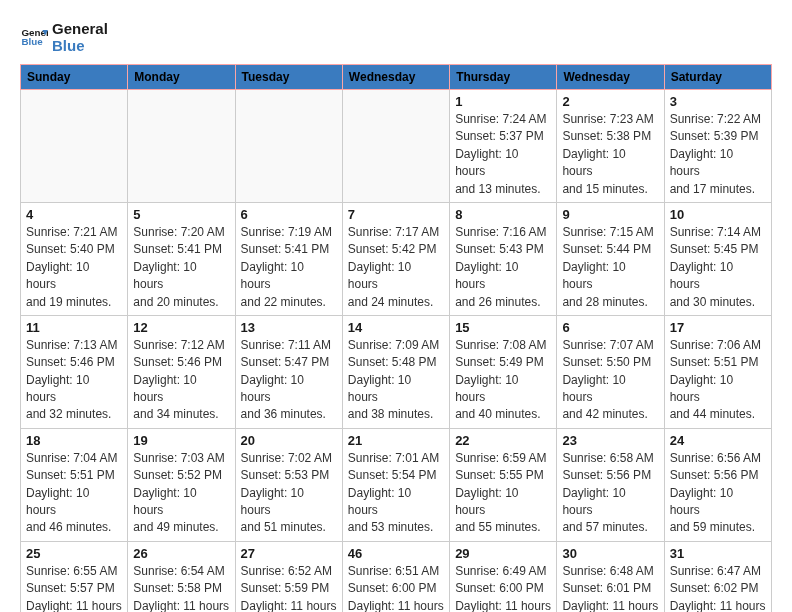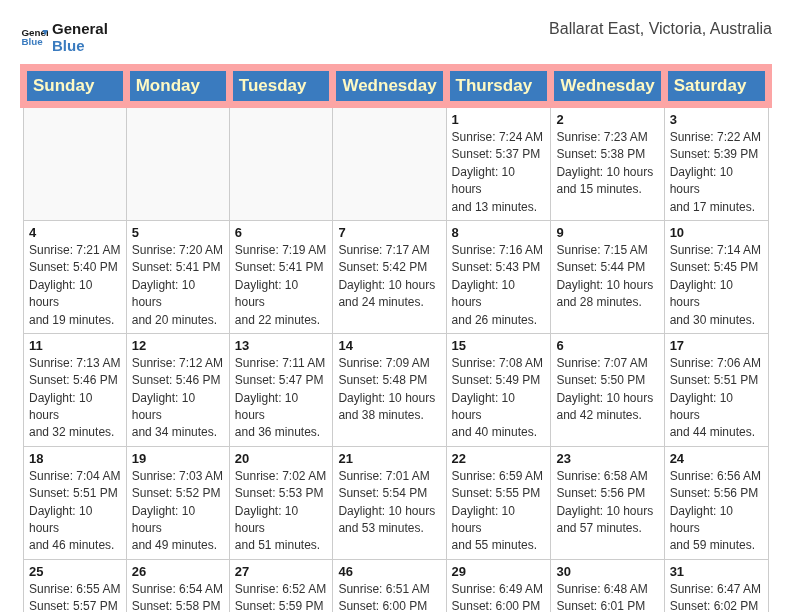--- a/index.html
+++ b/index.html
@@ -37,26 +37,26 @@
       font-size: 16px;
       color: #444;
     }
     .calendar {
       width: 100%;
       border-collapse: collapse;
       font-size: 11px;
     }
     .calendar th {
       background: #3a7bbf;
-      color: #fef9c3;
+      color: #000000;
       text-align: left;
       padding: 5px 6px;
-      font-size: 17px;
+      font-size: 12px;
       font-weight: bold;
-      border: 7px solid #fca5a5;
+      border: 1px solid #fca5a5;
     }
     .calendar td {
       border: 1px solid #ccc;
       vertical-align: top;
       padding: 4px 5px;
       width: calc(100% / 7);
       min-height: 80px;
       background: #fff;
     }
     .calendar td.empty {
@@ -87,21 +87,20 @@
       <text x="2" y="18" font-family="Arial" font-weight="bold" font-size="14" fill="#1a1a1a">General</text>
       <text x="2" y="32" font-family="Arial" font-weight="bold" font-size="14" fill="#3a7bbf">Blue</text>
       <polygon points="32,10 40,10 36,18" fill="#3a7bbf"></polygon>
     </svg>
     <div>
       <div style="font-size:15px;font-weight:bold;color:#1a1a1a;">General</div>
       <div style="font-size:15px;font-weight:bold;color:#3a7bbf;">Blue</div>
     </div>
   </div>
   <div class="title-block">
-    <div class="subtitle">Ballarat East, Victoria, Australia</div>
   </div>
 </div>
 
 <table class="calendar">
   <thead>
     <tr id="col-headers">
         <th>Sunday</th>
         <th>Monday</th>
         <th>Tuesday</th>
         <th>Wednesday</th>

